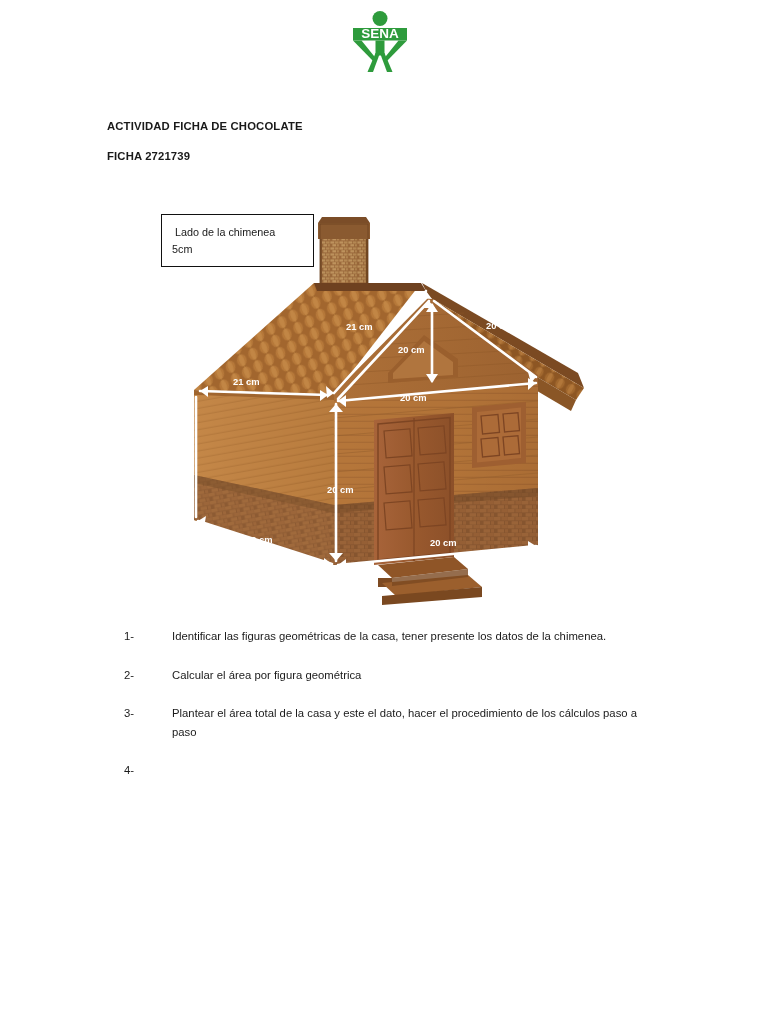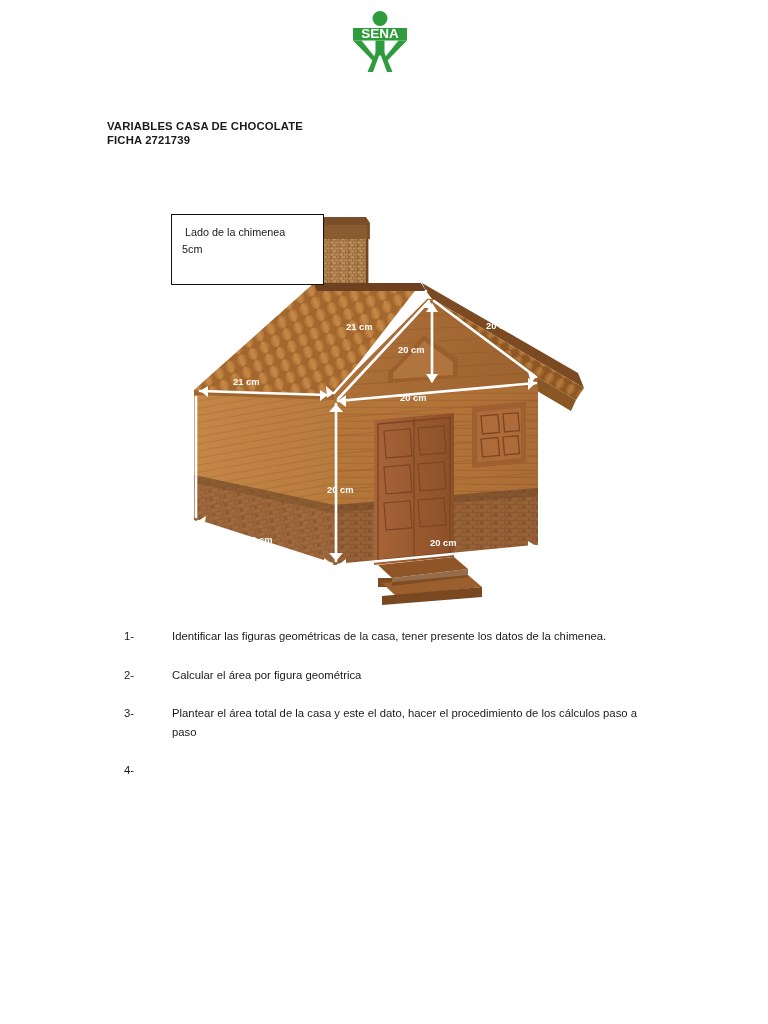--- a/index.html
+++ b/index.html
@@ -27,37 +27,36 @@
   .doc-title {
     position: absolute;
     left: 107px; top: 120px;
     font-size: 11.3px;
     font-weight: bold;
     color: #1a1a1a;
     letter-spacing: 0.15px;
   }
   .doc-subtitle {
     position: absolute;
-    left: 107px; top: 134px;
+    left: 107px; top: 150px;
     font-size: 11.3px;
     font-weight: bold;
     color: #1a1a1a;
     letter-spacing: 0.15px;
   }
 
   
   .callout {
     position: absolute;
     left: 161px; top: 214px;
-    width: 153px; height: 71px;
+    width: 153px; height: 53px;
     border: 1.3px solid #111;
     background: #ffffff;
     z-index: 40;
     padding: 9px 0 8px 10px;
-    margin-left: 10px;
   }
   .callout-line {
     font-size: 10.8px;
     color: #1a1a1a;
     line-height: 17px;
     display:block;
   }
   .callout-line.l1 { padding-left: 3px; }
 
   
@@ -108,21 +107,21 @@
       <polygon points="4,31.5 12.5,31.5 25,47 25,53" fill="#2e9b3c"></polygon>
       <polygon points="58,31.5 49.5,31.5 37,47 37,53" fill="#2e9b3c"></polygon>
 
       <rect x="26.5" y="31.5" width="9" height="15" fill="#2e9b3c"></rect>
 
       <polygon points="26.5,44 31,44 24,63 18.5,63" fill="#2e9b3c"></polygon>
       <polygon points="35.5,44 31,44 38,63 43.5,63" fill="#2e9b3c"></polygon>
     </svg>
   </div>
 
-  <div class="doc-title">VARIABLES CASA DE CHOCOLATE</div>
+  <div class="doc-title">ACTIVIDAD FICHA DE CHOCOLATE</div>
   <div class="doc-subtitle">FICHA 2721739</div>
 
   <div class="illus">
     <svg width="410" height="405" viewBox="0 0 410 405" xmlns="http://www.w3.org/2000/svg">
       <defs>
 
         <pattern id="siding" width="10" height="7" patternUnits="userSpaceOnUse" patternTransform="rotate(-10)">
           <rect width="10" height="7" fill="#c08344"></rect>
           <rect width="10" height="1.3" y="5.7" fill="#a96f35"></rect>
         </pattern>

